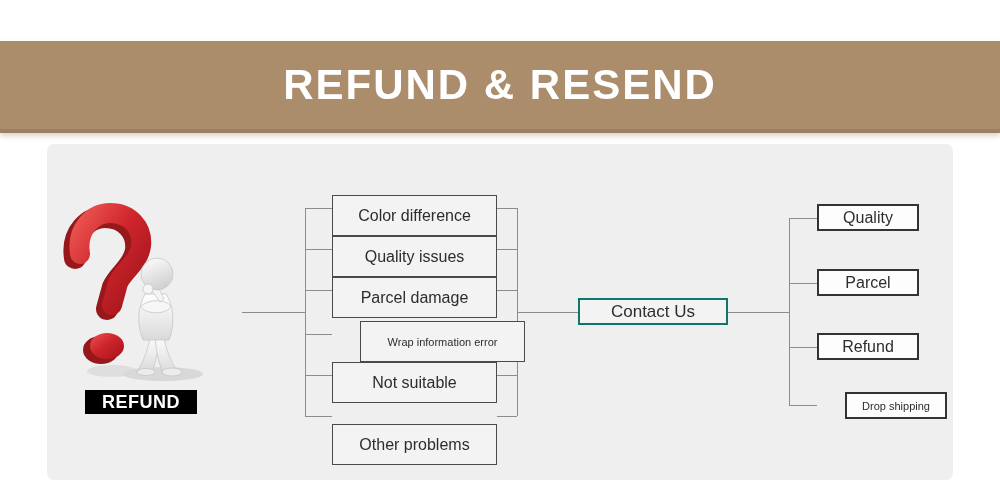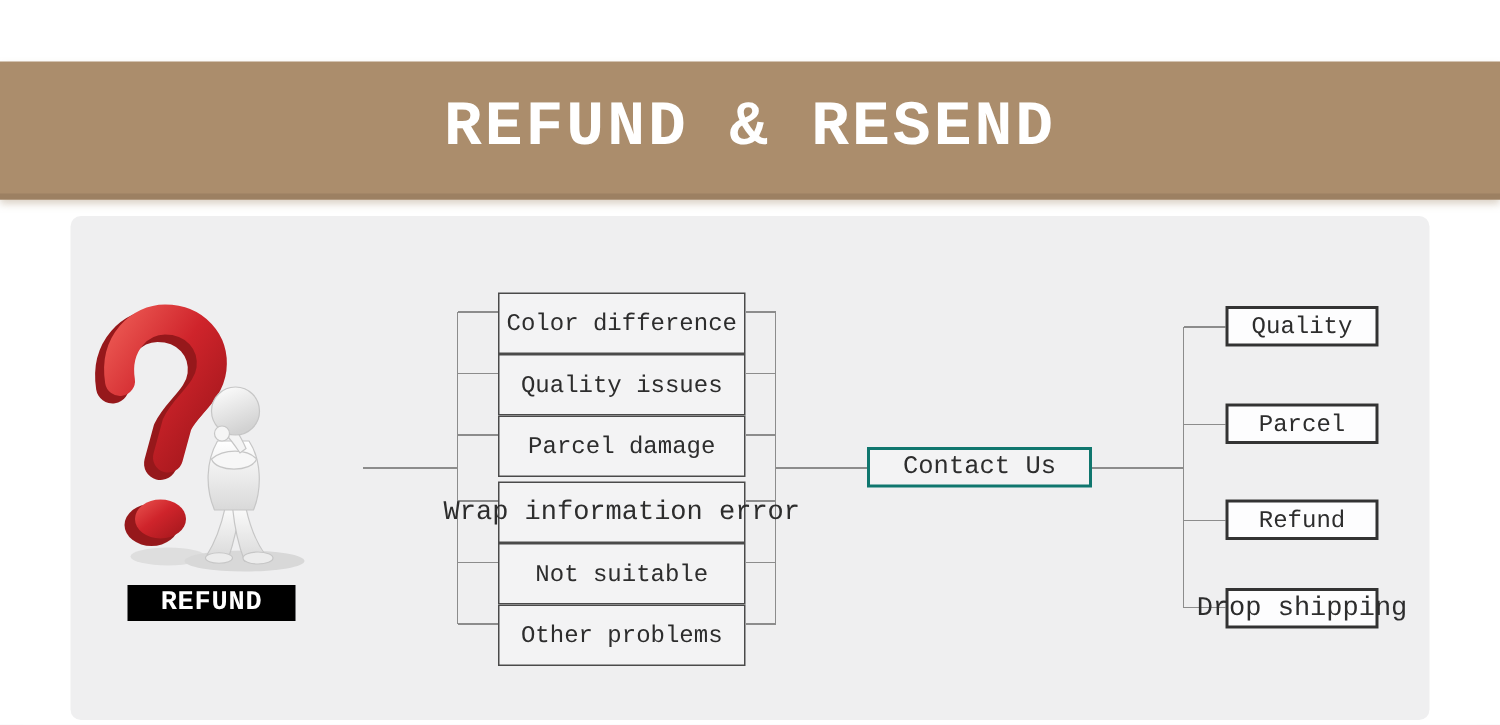--- a/index.html
+++ b/index.html
@@ -1,19 +1,19 @@
 <!DOCTYPE html>
 <html><head>
 <meta charset="utf-8">
 <style>
   html,body{margin:0;padding:0;background:#ffffff;}
   .page{
     position:relative;width:1000px;height:483px;overflow:hidden;
     background:#ffffff;
-    font-family:Liberation Mono, monospace;
+    font-family:Liberation Sans, sans-serif;
     border-radius:16px;
   }
   
   .banner{
     position:absolute;left:0;top:41px;width:1000px;height:88px;
     background:#ab8d6c;border-bottom:4px solid #9c8062;
     box-shadow:0 3px 5px rgba(156,128,98,0.35);
     display:flex;align-items:center;justify-content:center;
   }
   .banner h1{
@@ -29,21 +29,21 @@
   svg.connectors{position:absolute;left:0;top:0;width:1000px;height:483px;pointer-events:none;}
   
   .fbox{
     position:absolute;box-sizing:border-box;
     display:flex;align-items:center;justify-content:center;
     color:#2d2d2d;font-size:16px;white-space:nowrap;
   }
   .pbox{left:332px;width:165px;height:41px;background:#f3f3f4;border:1px solid #4a4a4a;}
   .hub{left:578px;top:298px;width:150px;height:27px;background:#f3f3f4;border:2px solid #0f766e;font-size:17px;}
   .obox{left:817px;width:102px;height:27px;background:#fdfdfe;border:2px solid #333333;}
-  .small{font-size:18px;}
+  .small{font-size:11px;margin-left:28px;}
   
   .problem-tag{
     position:absolute;left:85px;top:390px;width:112px;height:24px;
     background:#000000;color:#ffffff;font-weight:700;font-size:18px;
     letter-spacing:0.5px;display:flex;align-items:center;justify-content:center;
   }
   svg.figure{position:absolute;left:0;top:0;width:1000px;height:483px;pointer-events:none;}
 </style>
 </head>
 <body>
@@ -108,21 +108,21 @@
     </g>
   </svg>
 
   <div class="problem-tag">REFUND</div>
 
   <div class="fbox pbox" style="top:195px">Color difference</div>
   <div class="fbox pbox" style="top:236px">Quality issues</div>
   <div class="fbox pbox" style="top:277px">Parcel damage</div>
   <div class="fbox pbox small" style="top:321px">Wrap information error</div>
   <div class="fbox pbox" style="top:362px">Not suitable</div>
-  <div class="fbox pbox" style="top:403px">Other problems</div>
+  <div class="fbox pbox" style="top:424px">Other problems</div>
 
   <div class="fbox hub">Contact Us</div>
 
   <div class="fbox obox" style="top:204px">Quality</div>
   <div class="fbox obox" style="top:269px">Parcel</div>
   <div class="fbox obox" style="top:333px">Refund</div>
   <div class="fbox obox small" style="top:392px">Drop shipping</div>
 
 </div>
 

